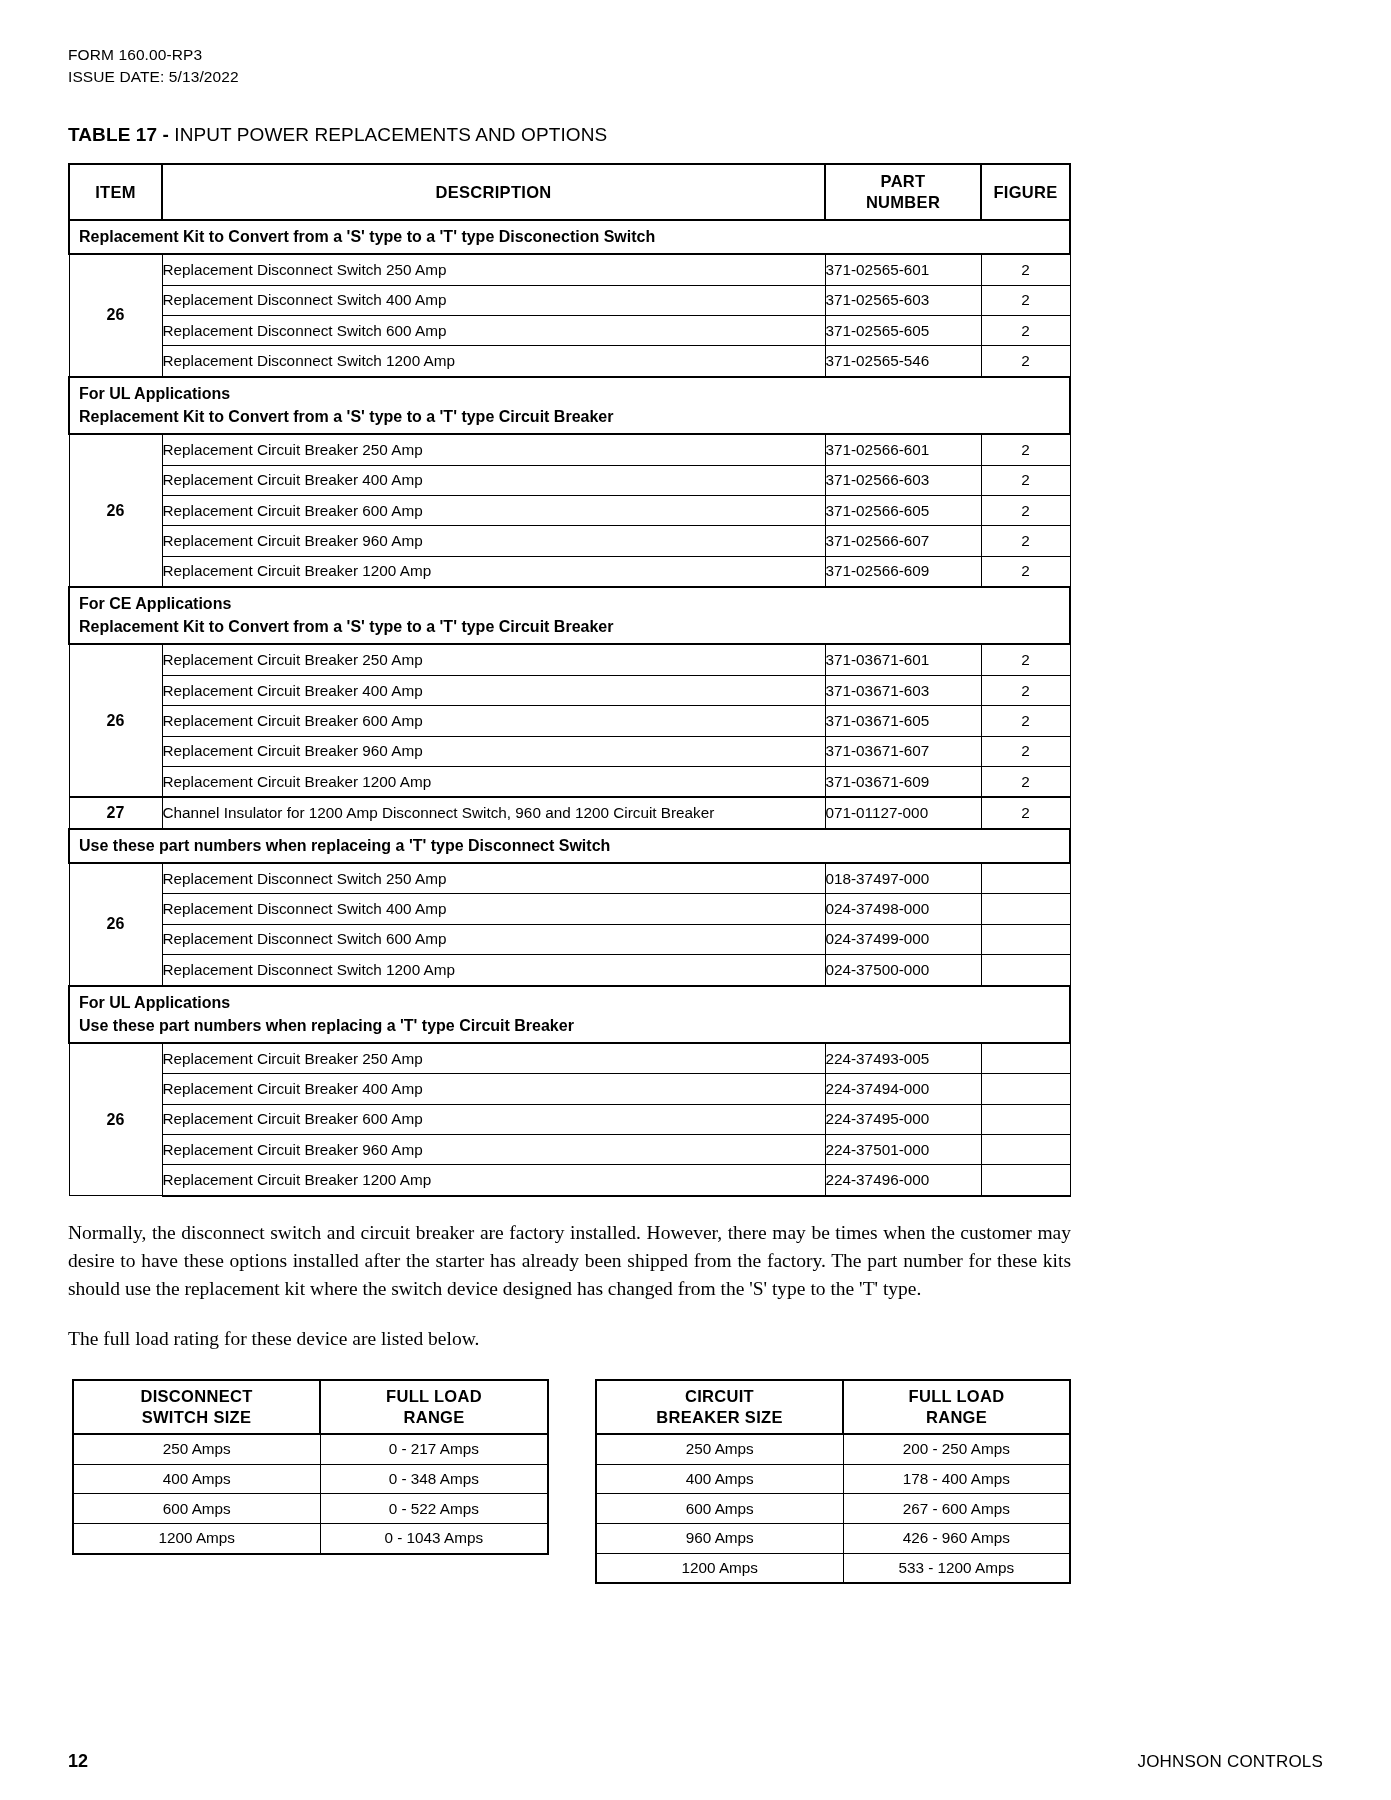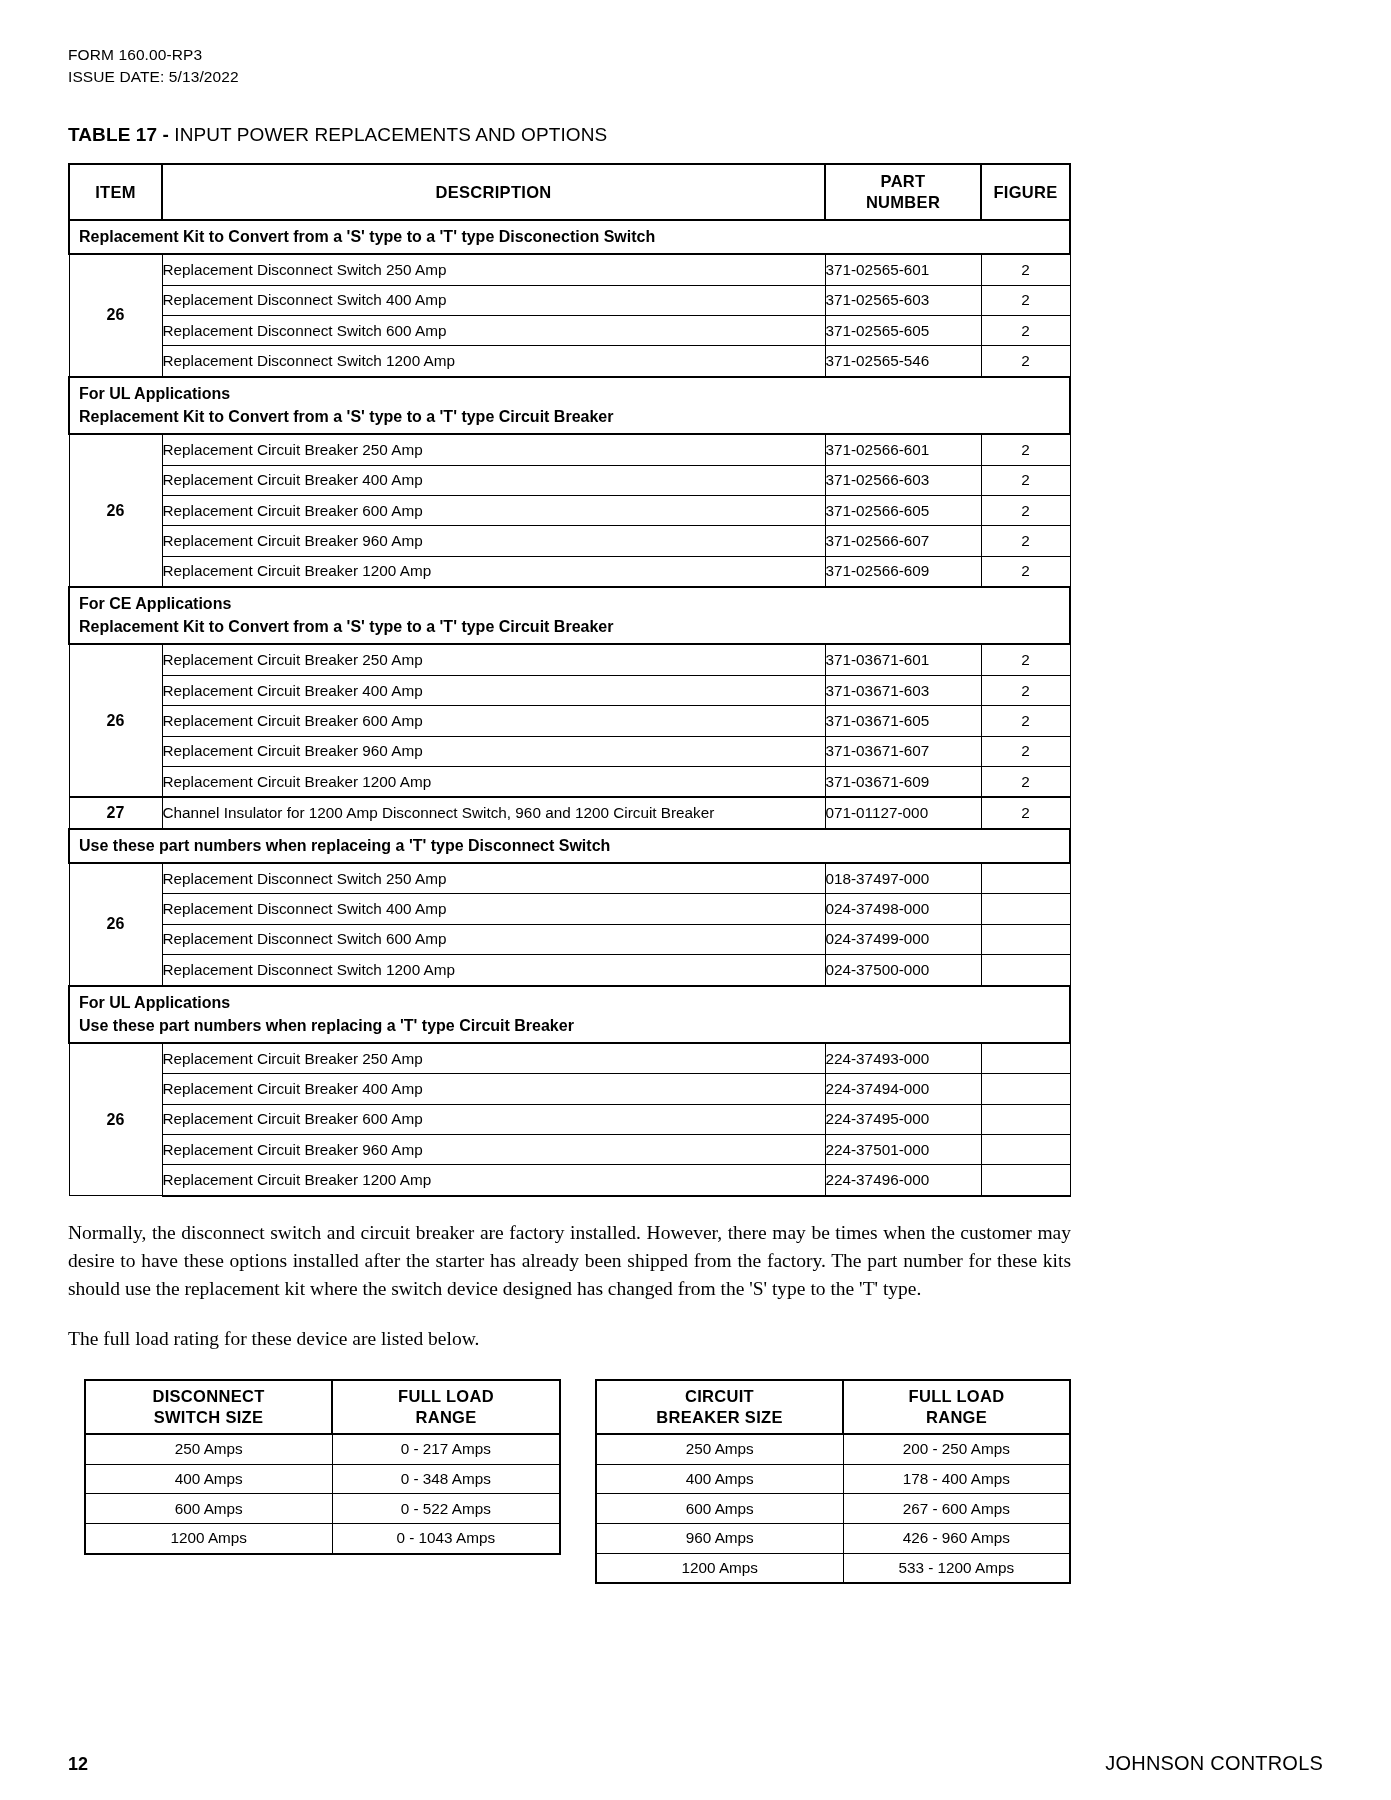--- a/index.html
+++ b/index.html
@@ -120,21 +120,21 @@
     position: relative;
     height: 210px;
   }
   table.mini {
     border-collapse: collapse;
     table-layout: fixed;
     font-size: 15.3px;
     position: absolute;
     top: 0;
   }
-  table.mini.left  { left: 16px;   width: 475px; }
+  table.mini.left  { left: 4px;   width: 475px; }
   table.mini.right { left: 527px; width: 474px; }
   table.mini col.m-a { width: 247px; }
   table.mini col.m-b { width: 228px; }
   table.mini.right col.m-a { width: 247px; }
   table.mini.right col.m-b { width: 227px; }
 
   table.mini th, table.mini td {
     border: 1px solid #000;
     text-align: center;
     padding: 0;
@@ -161,21 +161,21 @@
     left: 68px;
     right: 68px;
     top: 1716px;
     display: flex;
     justify-content: space-between;
     align-items: baseline;
     font-size: 17px;
     gap: 24px;
   }
   .footer .pageno { font-weight: bold; font-size: 18px; }
-  .footer .company { font-size: 20px; letter-spacing: 0.2px; margin-top: 36px; }
+  .footer .company { font-size: 17px; letter-spacing: 0.2px; margin-top: 36px; }
 </style>
 </head>
 <body>
 
 <div class="page">
 
   <div class="doc-header">
     <div>FORM 160.00-RP3</div>
     <div>ISSUE DATE: 5/13/2022</div>
   </div>
@@ -313,21 +313,21 @@
           <td class="part-cell">024-37500-000</td>
           <td class="fig-cell"></td>
         </tr>
         <tr class="section-row">
           <td colspan="4">For UL Applications
 Use these part numbers when replacing a 'T' type Circuit Breaker</td>
         </tr>
         <tr class="group-top">
           <td class="item-cell" rowspan="5">26</td>
           <td class="desc-cell">Replacement Circuit Breaker 250 Amp</td>
-          <td class="part-cell">224-37493-000</td>
+          <td class="part-cell">224-37493-005</td>
           <td class="fig-cell"></td>
         </tr>
         <tr>
           <td class="desc-cell">Replacement Circuit Breaker 400 Amp</td>
           <td class="part-cell">224-37494-000</td>
           <td class="fig-cell"></td>
         </tr>
         <tr>
           <td class="desc-cell">Replacement Circuit Breaker 600 Amp</td>
           <td class="part-cell">224-37495-000</td>

